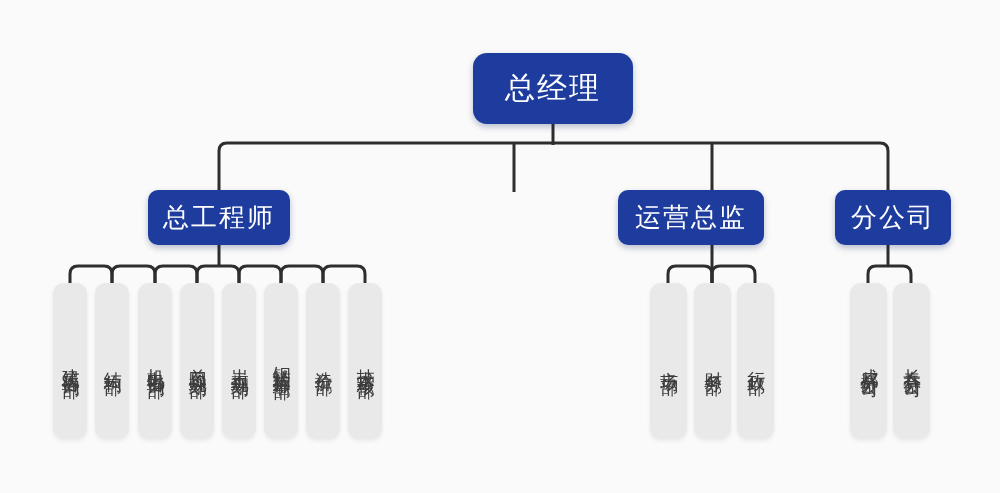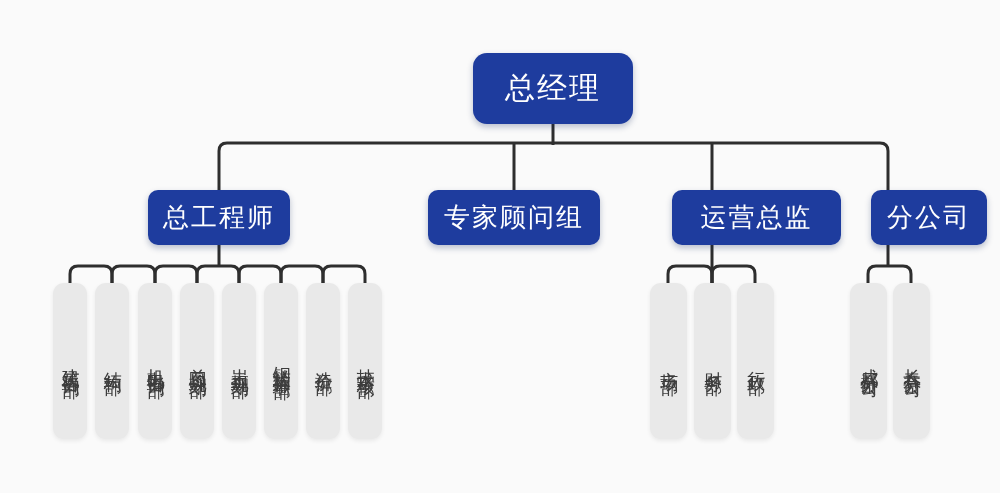--- a/index.html
+++ b/index.html
@@ -56,23 +56,22 @@
     <path d="M668 285 V274 Q668 266 676 266 H704 Q712 266 712 274 V285"></path>
     <path d="M712 285 V274 Q712 266 720 266 H747 Q755 266 755 274 V285"></path>
 
     <path d="M888 243 V267"></path>
     <path d="M868 285 V274 Q868 266 876 266 H903 Q911 266 911 274 V285"></path>
   </svg>
 
   <div class="node root">总经理</div>
 
   <div class="node lvl2" style="left:148px;width:142px;text-align:right;">总工程师</div>
-  <div class="node lvl2" style="left:428px;width:172px;">专家顾问组</div>
-  <div class="node lvl2" style="left:672px;width:169px;border-radius:10px;">运营总监</div>
-  <div class="node lvl2" style="left:871px;width:116px;">分公司</div>
+  <div class="node lvl2" style="left:618px;width:146px;border-radius:10px;">运营总监</div>
+  <div class="node lvl2" style="left:835px;width:116px;">分公司</div>
 
   <div class="leaf" style="left:53px;">
     <span>建筑咨询部</span>
     </div>
   <div class="leaf" style="left:95px;">
     <span>结构部</span>
     </div>
   <div class="leaf" style="left:138px;">
     <span>机电咨询部</span>
     </div>

